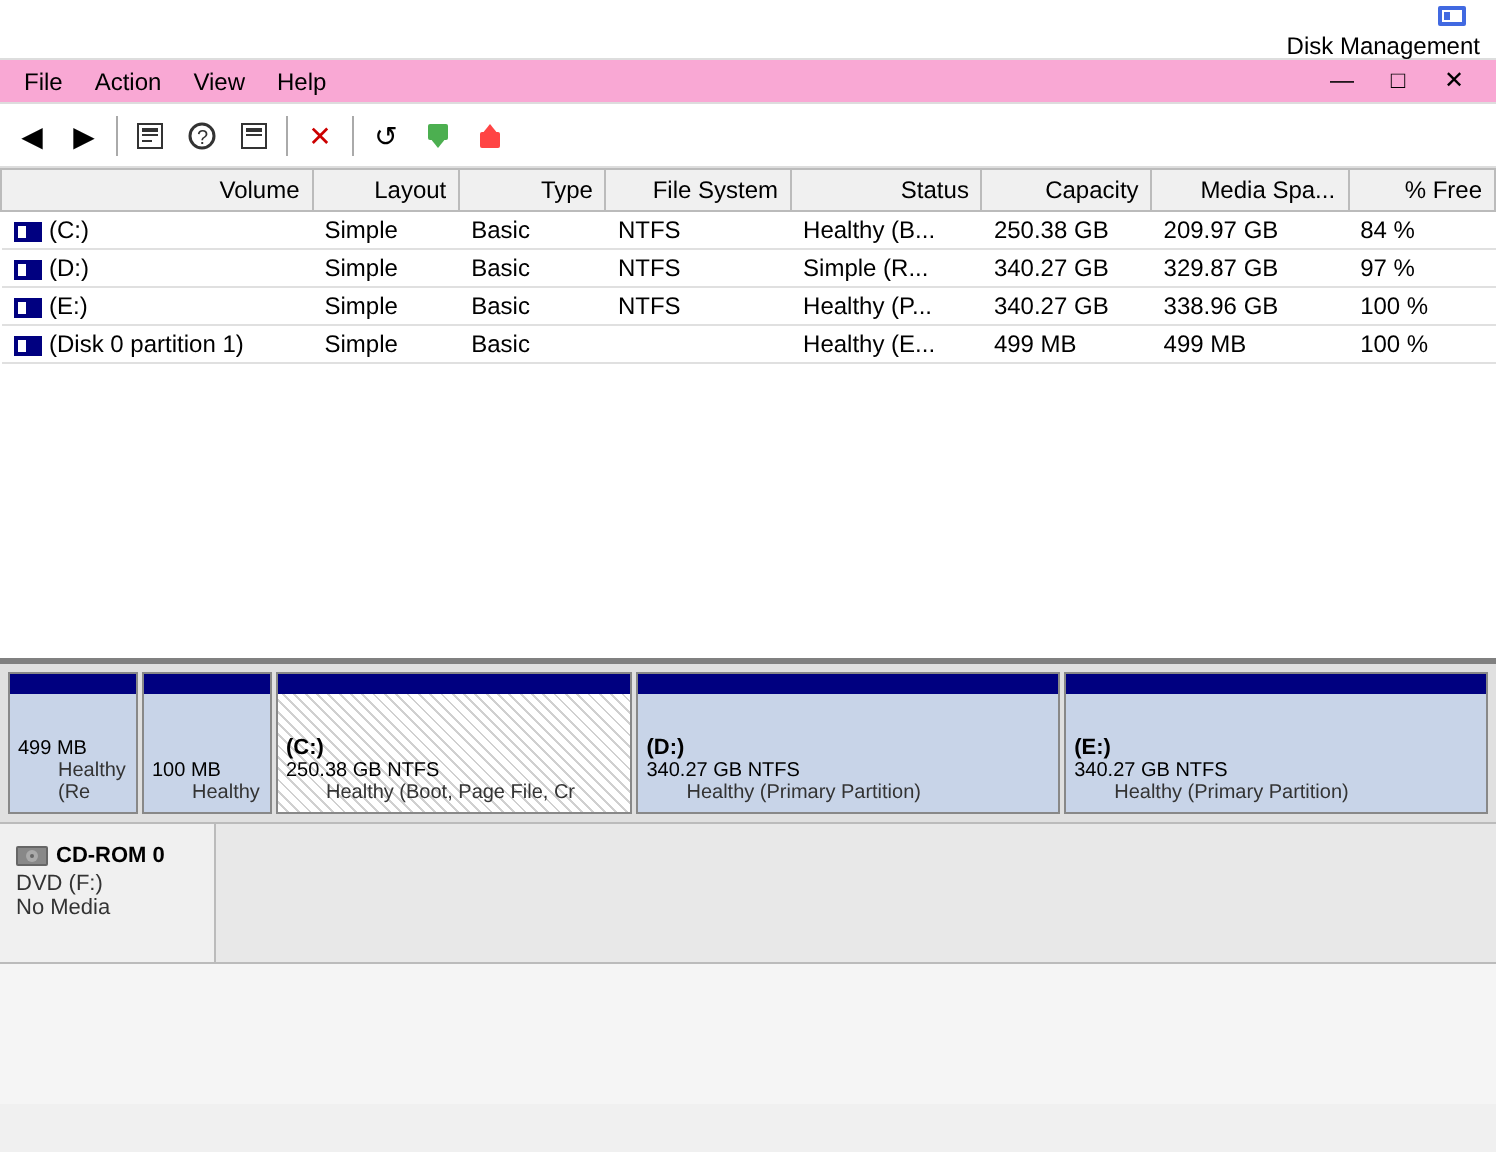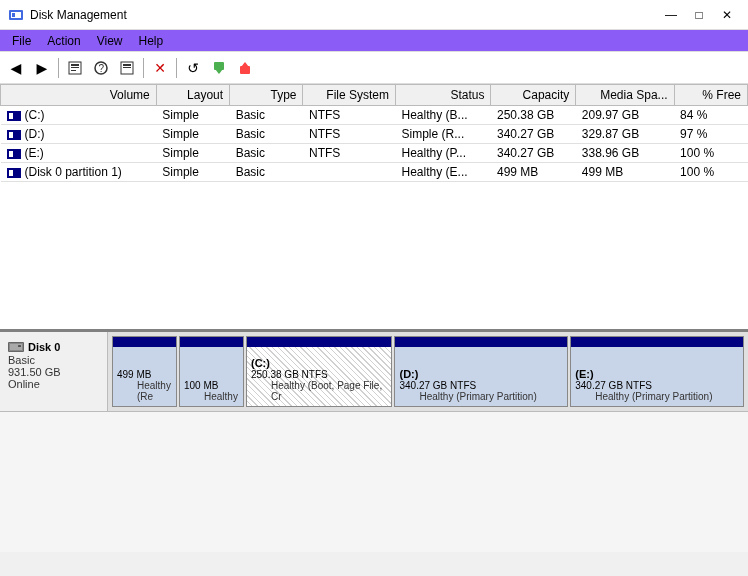--- a/index.html
+++ b/index.html
@@ -10,24 +10,25 @@
       width: 748px;
       height: 576px;
       overflow: hidden;
     }
 
     
     .title-bar {
       background: #fff;
       height: 30px;
       display: flex;
-      align-items: center;
+      align-items: flex-end;
       padding: 0 8px;
       border-bottom: 1px solid #ddd;
       user-select: none;
+      flex-direction: column;
     }
     .title-bar-icon {
       width: 16px;
       height: 16px;
       margin-right: 6px;
       display: flex;
       align-items: center;
       justify-content: center;
     }
     .title-bar-text {
@@ -47,21 +48,21 @@
       justify-content: center;
       font-size: 12px;
       cursor: pointer;
       background: transparent;
       border: none;
       color: #000;
     }
 
     
     .menu-bar {
-      background: #8b5cf6;
+      background: #f9a8d4;
       height: 22px;
       display: flex;
       align-items: center;
       padding: 0 4px;
       border-bottom: 1px solid #ddd;
     }
     .menu-item {
       padding: 2px 8px;
       cursor: pointer;
       font-size: 12px;
@@ -407,34 +408,20 @@
             <td>499 MB</td>
             <td>100 %</td>
           </tr>
         </tbody>
     </table>
   </div>
 
   <div class="disk-map-area">
 
     <div class="disk-row">
-      <div class="disk-label">
-        <div class="disk-name">
-          <svg width="16" height="14" viewBox="0 0 16 14">
-            <rect x="0" y="2" width="16" height="10" fill="#666" rx="1"></rect>
-            <rect x="1" y="3" width="14" height="8" fill="#888"></rect>
-            <rect x="2" y="4" width="12" height="6" fill="#aaa"></rect>
-            <rect x="10" y="5" width="3" height="2" fill="#555" rx="0.5"></rect>
-          </svg>
-          <span>Disk 0</span>
-        </div>
-        <div class="disk-type">Basic</div>
-        <div class="disk-size">931.50 GB</div>
-        <div class="disk-status">Online</div>
-      </div>
       <div class="disk-partitions">
 
         <div class="partition-block partition-small">
           <div class="part-header"></div>
           <div class="part-size">499 MB</div>
           <div class="part-status">Healthy (Re</div>
         </div>
 
         <div class="partition-block partition-medium">
           <div class="part-header"></div>
@@ -458,17 +445,34 @@
 
         <div class="partition-block partition-e">
           <div class="part-header"></div>
           <div class="part-name">(E:)</div>
           <div class="part-size">340.27 GB NTFS</div>
           <div class="part-status">Healthy (Primary Partition)</div>
         </div>
       </div>
     </div>
 
+    <div class="disk-row" style="min-height:70px;">
+      <div class="disk-label">
+        <div class="disk-name cd-rom-label">
+          <svg width="16" height="16" viewBox="0 0 16 16">
+            <rect x="0" y="3" width="16" height="10" fill="#666" rx="1"></rect>
+            <rect x="1" y="4" width="14" height="8" fill="#888"></rect>
+            <circle cx="8" cy="8" r="3" fill="#aaa"></circle>
+            <circle cx="8" cy="8" r="1" fill="#666"></circle>
+          </svg>
+          <span>CD-ROM 0</span>
+        </div>
+        <div class="disk-type">DVD (F:)</div>
+        <div class="disk-status">No Media</div>
+      </div>
+      <div class="disk-partitions" style="background:#e8e8e8;">
+      </div>
+    </div>
 
   </div>
 
 
 </div>
 
 </body></html>

